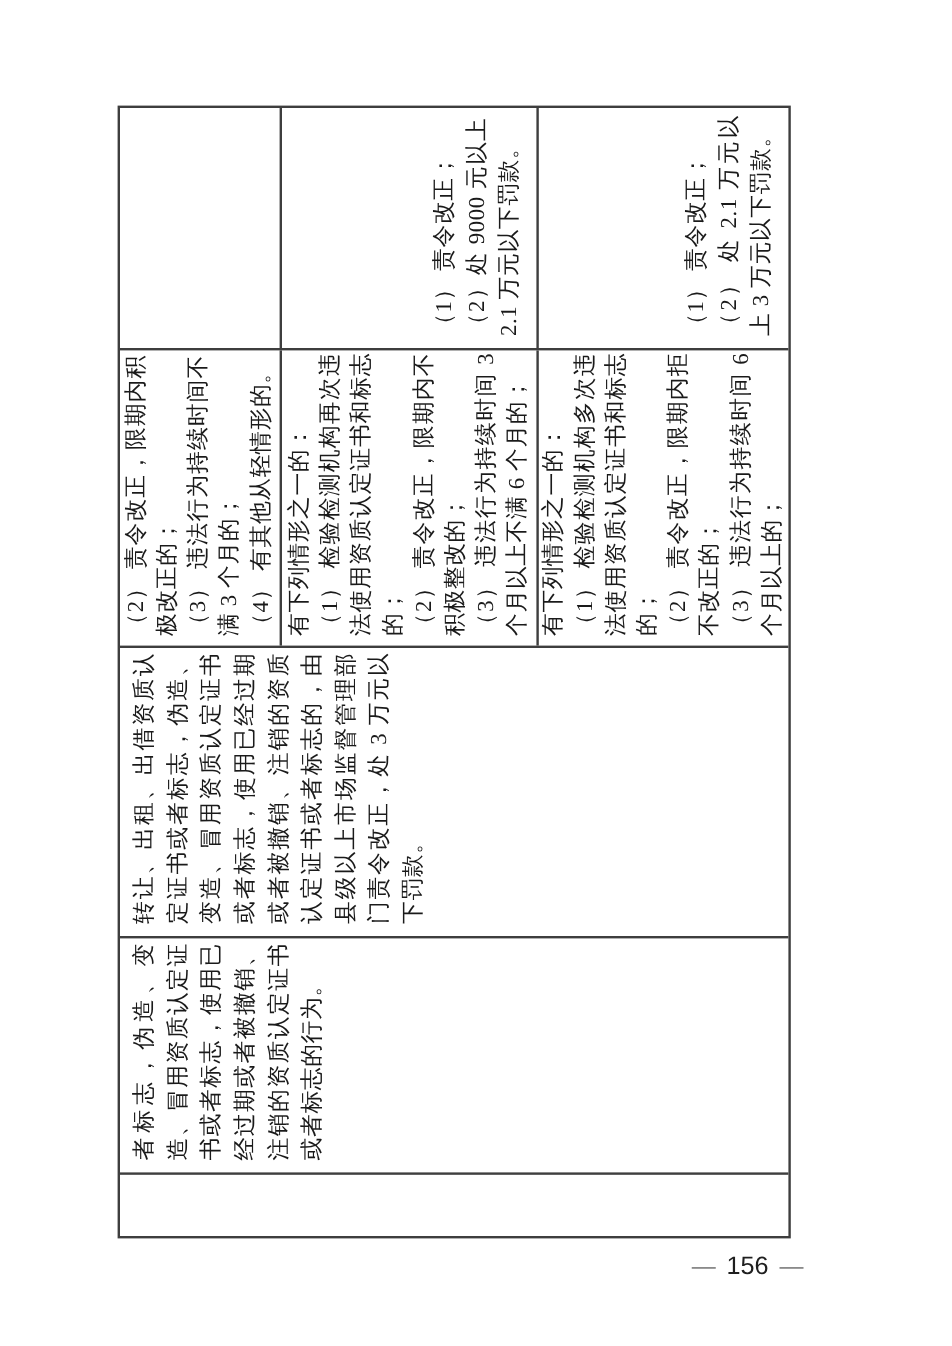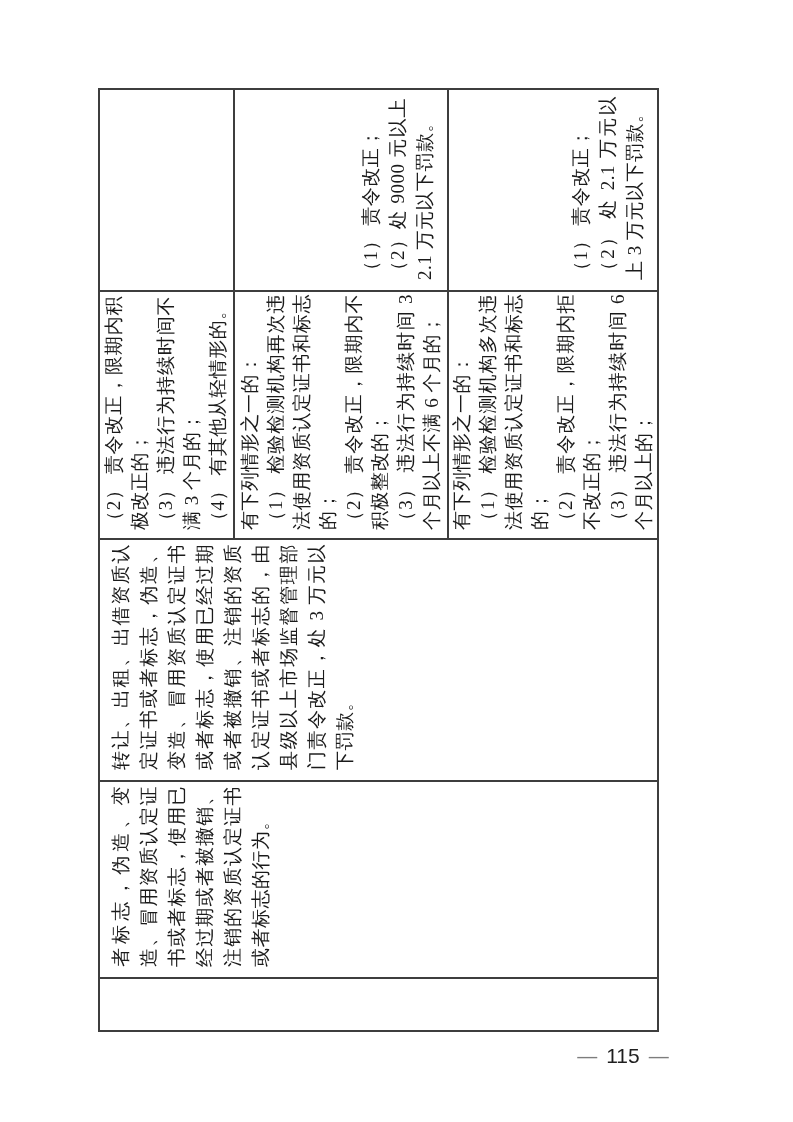--- a/index.html
+++ b/index.html
@@ -111,17 +111,17 @@
     </div>
 
     <div class="row r5">
       <div class="cell cfull"></div>
     </div>
 
   </div>
 
   <div class="folio">
     <span class="dash">—</span>
-    <span>115</span>
+    <span>156</span>
     <span class="dash">—</span>
   </div>
 
 </div>
 
 </body></html>

